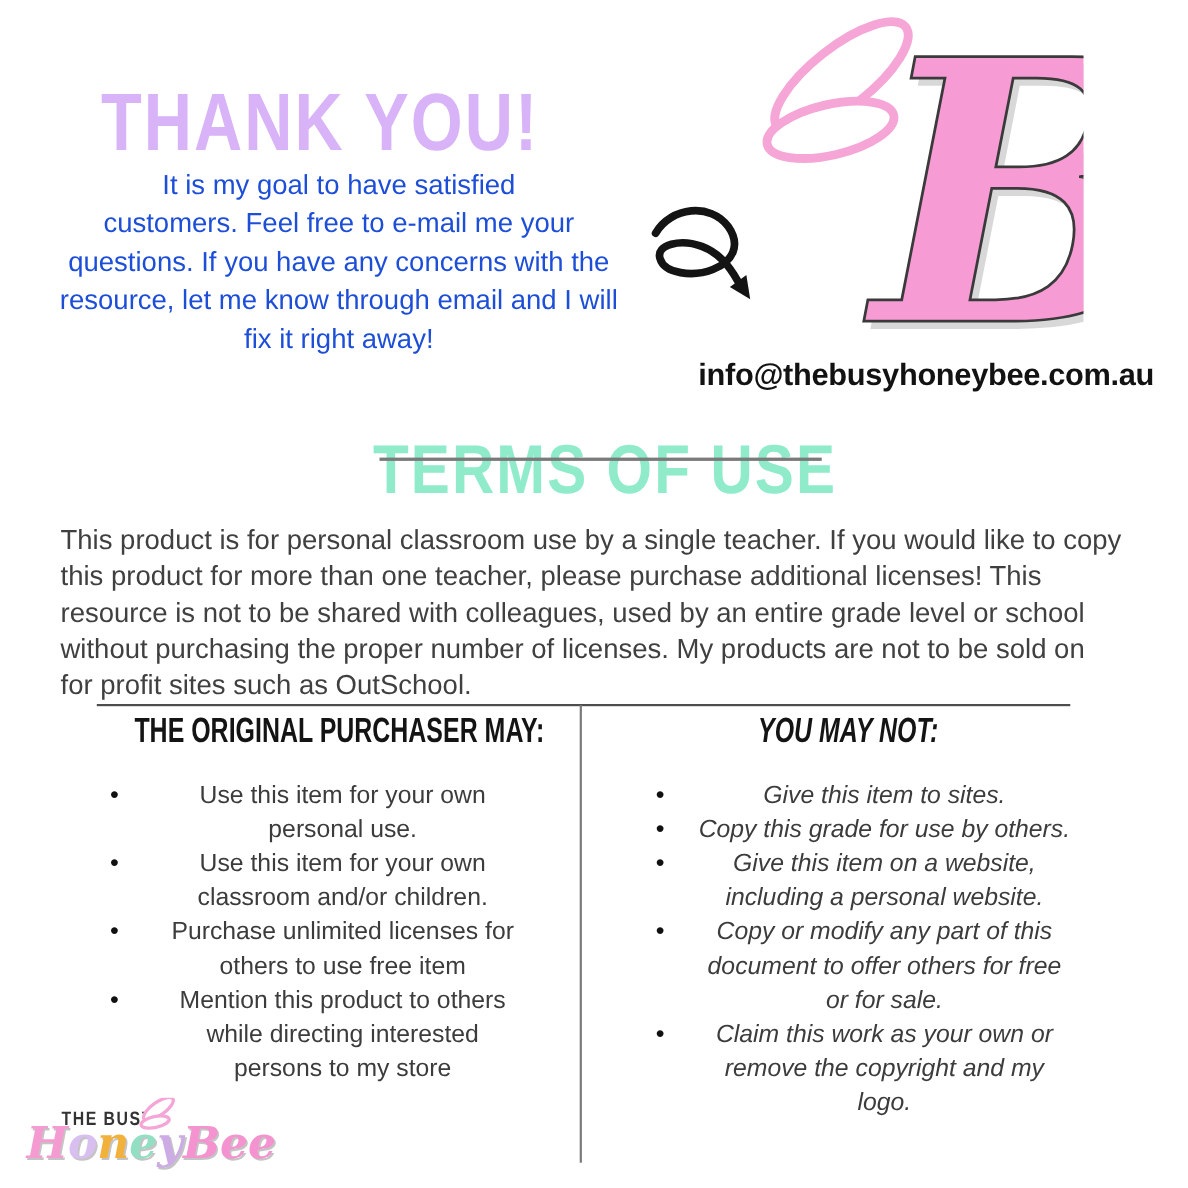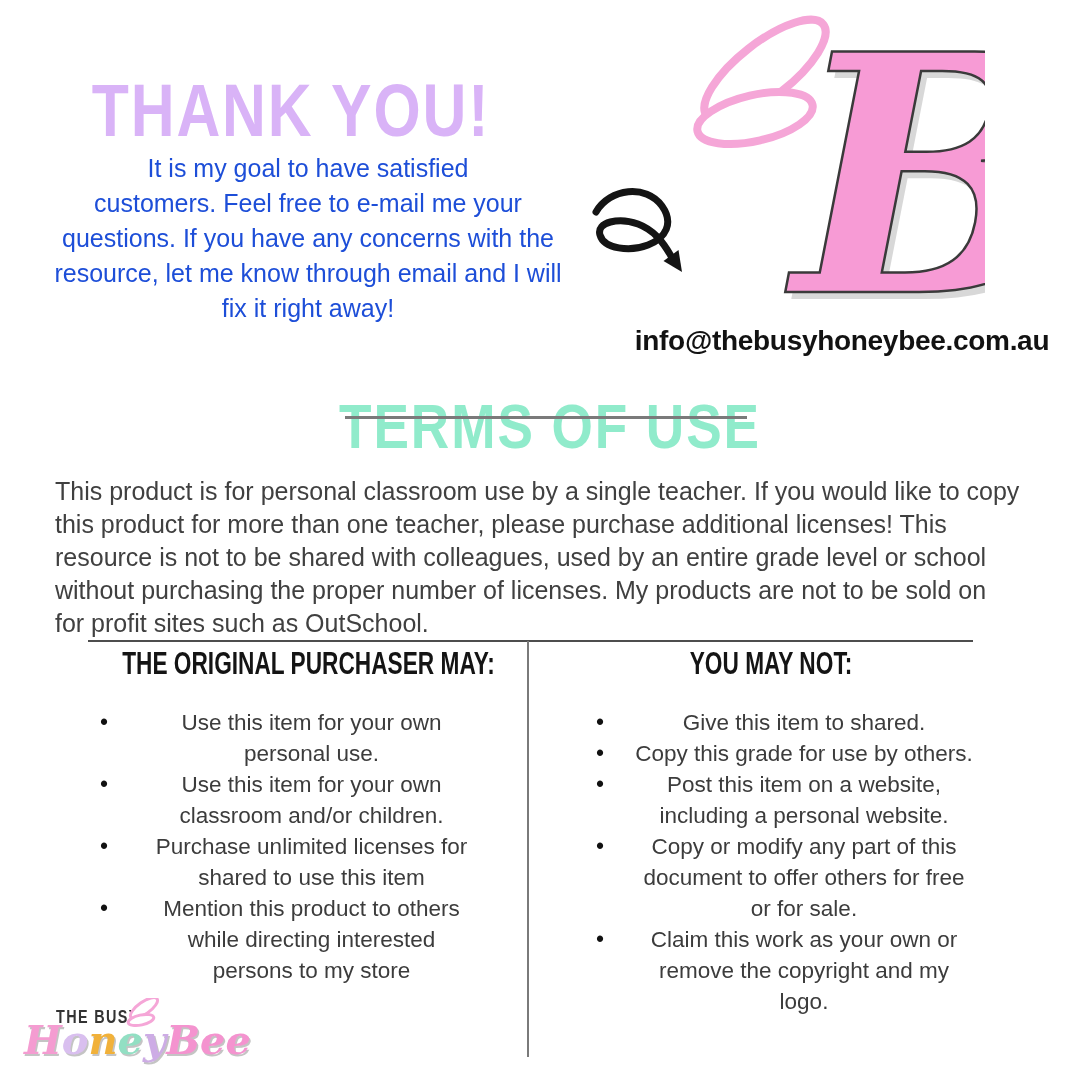--- a/index.html
+++ b/index.html
@@ -24,21 +24,21 @@
   .email{position:absolute;left:615px;top:325px;width:430px;text-align:center;
     font-size:28px;font-weight:bold;letter-spacing:-.3px;color:#121212;margin-left:12px;}
 
   
   .h-line{position:absolute;left:88px;top:640px;width:885px;height:2px;background:#4d4d4d;}
   .v-line{position:absolute;left:527px;top:641px;width:2px;height:416px;background:#7a7a7a;}
 
   
   .col{position:absolute;top:646px;}
   .col-left{left:88px;width:427px;}
-  .col-right{left:540px;width:462px;}
+  .col-right{left:540px;width:462px;font-style:italic;}
   .col-header{margin:0;text-align:center;font-size:27px;font-weight:bold;color:#141414;
     letter-spacing:0;transform:scale(.84,1.18);transform-origin:center top;white-space:nowrap;}
   ul.bullets{list-style:none;margin:30px 0 0 0;padding:0;}
   ul.bullets li{position:relative;font-size:22.5px;line-height:31px;color:#3c3c3c;
     text-align:center;white-space:pre-line;margin:0;}
   .col-left ul.bullets li{padding:0 14px 0 34px;}
   .col-right ul.bullets li{padding:0 0 0 66px;}
   ul.bullets .bullet{position:absolute;top:0;font-size:23px;color:#111;}
   .col-left ul.bullets .bullet{left:12px;}
   .col-right ul.bullets .bullet{left:56px;}
@@ -100,33 +100,33 @@
   <div class="v-line"></div>
 
   <div class="col col-left">
     <h3 class="col-header">THE ORIGINAL PURCHASER MAY:</h3>
     <ul class="bullets">
         <li><span class="bullet">•</span><span>Use this item for your own
 personal use.</span></li>
         <li><span class="bullet">•</span><span>Use this item for your own
 classroom and/or children.</span></li>
         <li><span class="bullet">•</span><span>Purchase unlimited licenses for
-shared to use this item</span></li>
+others to use free item</span></li>
         <li><span class="bullet">•</span><span>Mention this product to others
 while directing interested
 persons to my store</span></li>
       </ul>
   </div>
 
   <div class="col col-right">
     <h3 class="col-header">YOU MAY NOT:</h3>
     <ul class="bullets">
-        <li><span class="bullet">•</span><span>Give this item to shared.</span></li>
+        <li><span class="bullet">•</span><span>Give this item to sites.</span></li>
         <li><span class="bullet">•</span><span>Copy this grade for use by others.</span></li>
-        <li><span class="bullet">•</span><span>Post this item on a website,
+        <li><span class="bullet">•</span><span>Give this item on a website,
 including a personal website.</span></li>
         <li><span class="bullet">•</span><span>Copy or modify any part of this
 document to offer others for free
 or for sale.</span></li>
         <li><span class="bullet">•</span><span>Claim this work as your own or
 remove the copyright and my
 logo.</span></li>
       </ul>
   </div>
 

